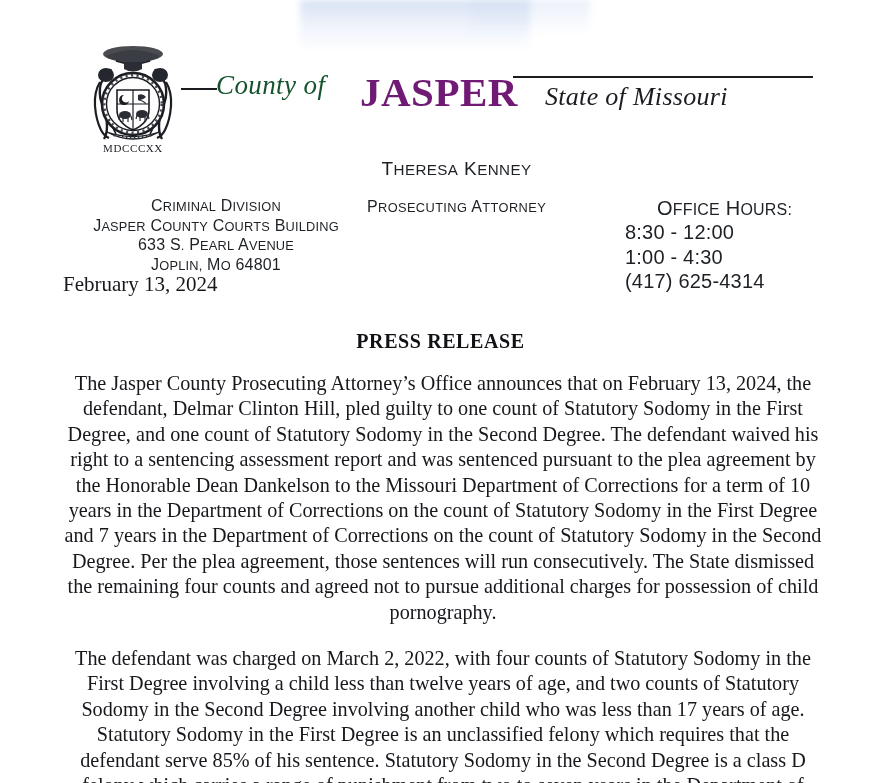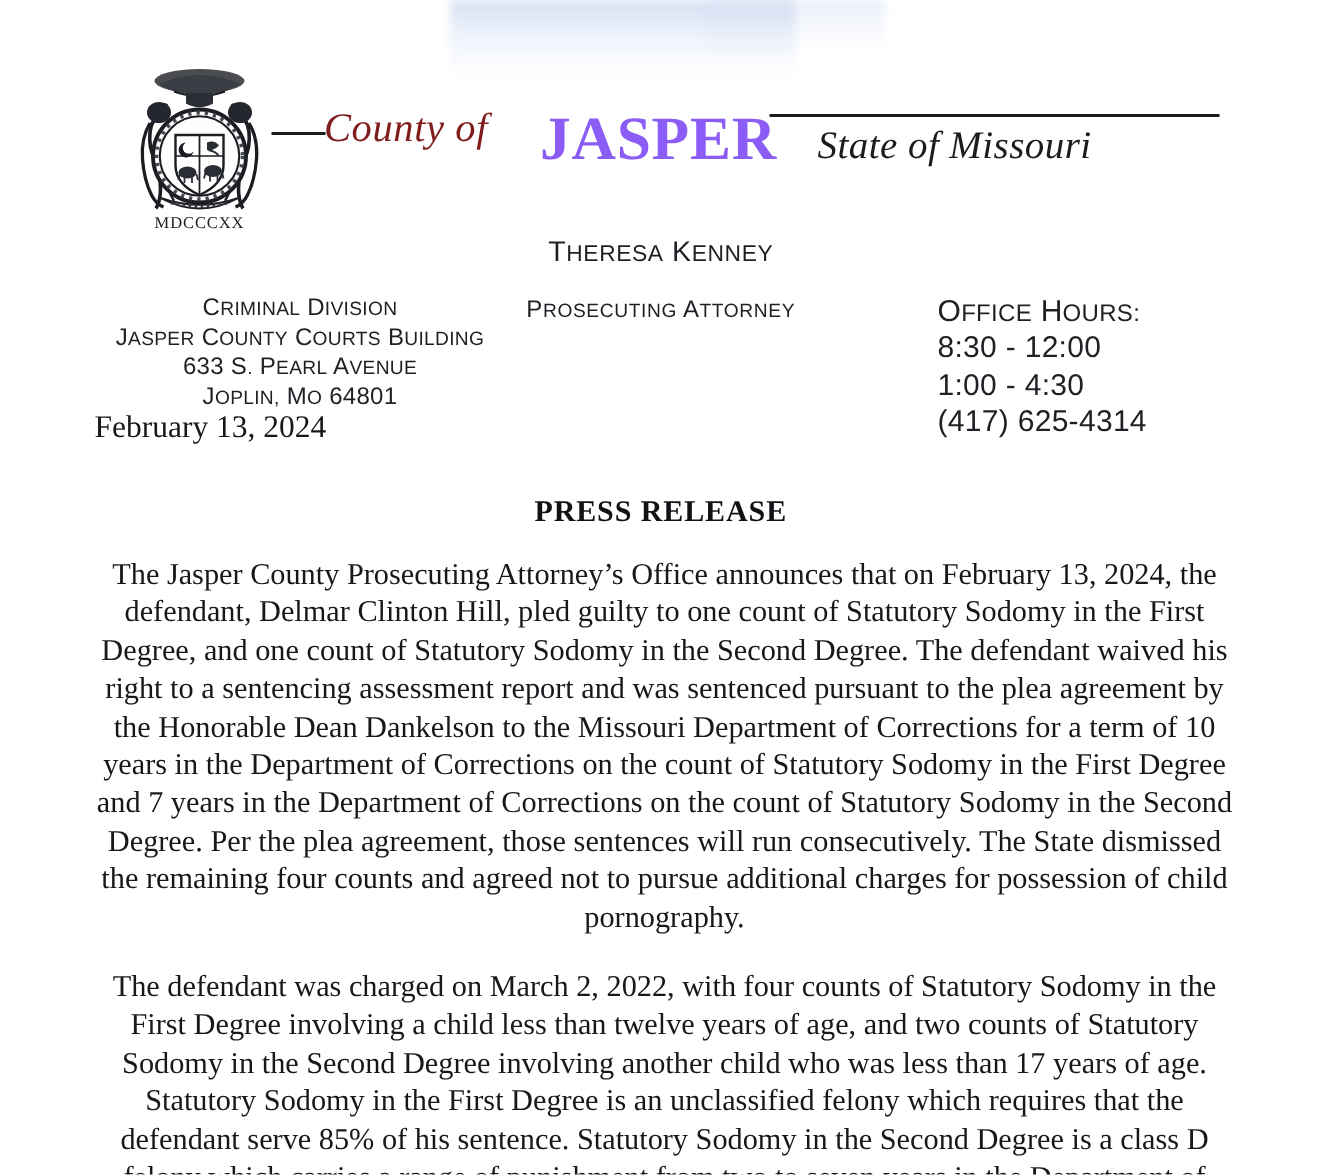--- a/index.html
+++ b/index.html
@@ -71,32 +71,32 @@
     border-top: 2px solid #1a1c20;
   }
   .county-of {
     position: absolute;
     left: 216px;
     top: 70px;
     font-family: "Liberation Serif", serif;
     font-style: italic;
     font-size: 27px;
     letter-spacing: 0.4px;
-    color: #7f1d1d;
+    color: #14532d;
     white-space: nowrap;
   }
   .jasper {
     position: absolute;
     left: 360px;
     top: 68px;
     font-family: "Liberation Serif", serif;
     font-weight: bold;
     font-size: 41px;
     letter-spacing: 0.5px;
-    color: #8b5cf6;
+    color: #701a75;
     white-space: nowrap;
   }
   .rule-right {
     position: absolute;
     left: 513px;
     top: 76px;
     width: 300px;
     height: 0;
     border-top: 2px solid #1a1c20;
   }
@@ -129,21 +129,21 @@
     line-height: 1.12;
   }
   .officer .title {
     font-size: 16px;
     letter-spacing: 0.4px;
     line-height: 1.15;
     margin-top: 19px;
   }
 
   
-  .sc { text-transform: uppercase; }
+  .sc { text-transform: uppercase; padding-left: 32px; }
   .sc .cap { font-size: 1em; }
   .sc .rest { font-size: 0.80em; }
 
   
   .addr {
     position: absolute;
     left: 60px;
     top: 196px;
     width: 280px;
     text-align: center;

